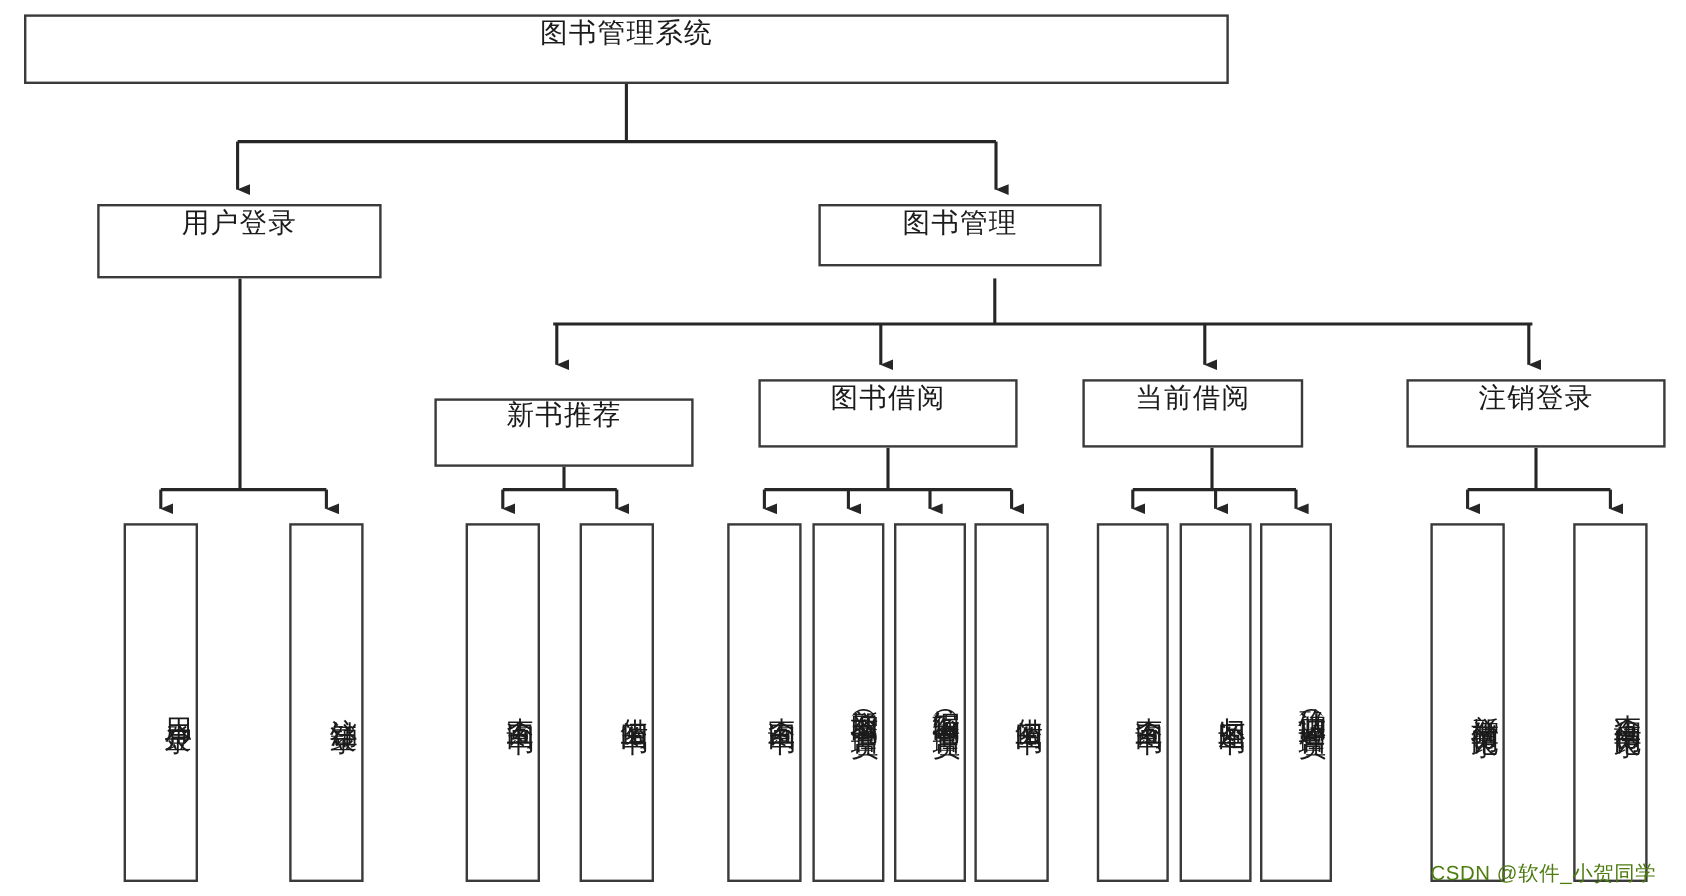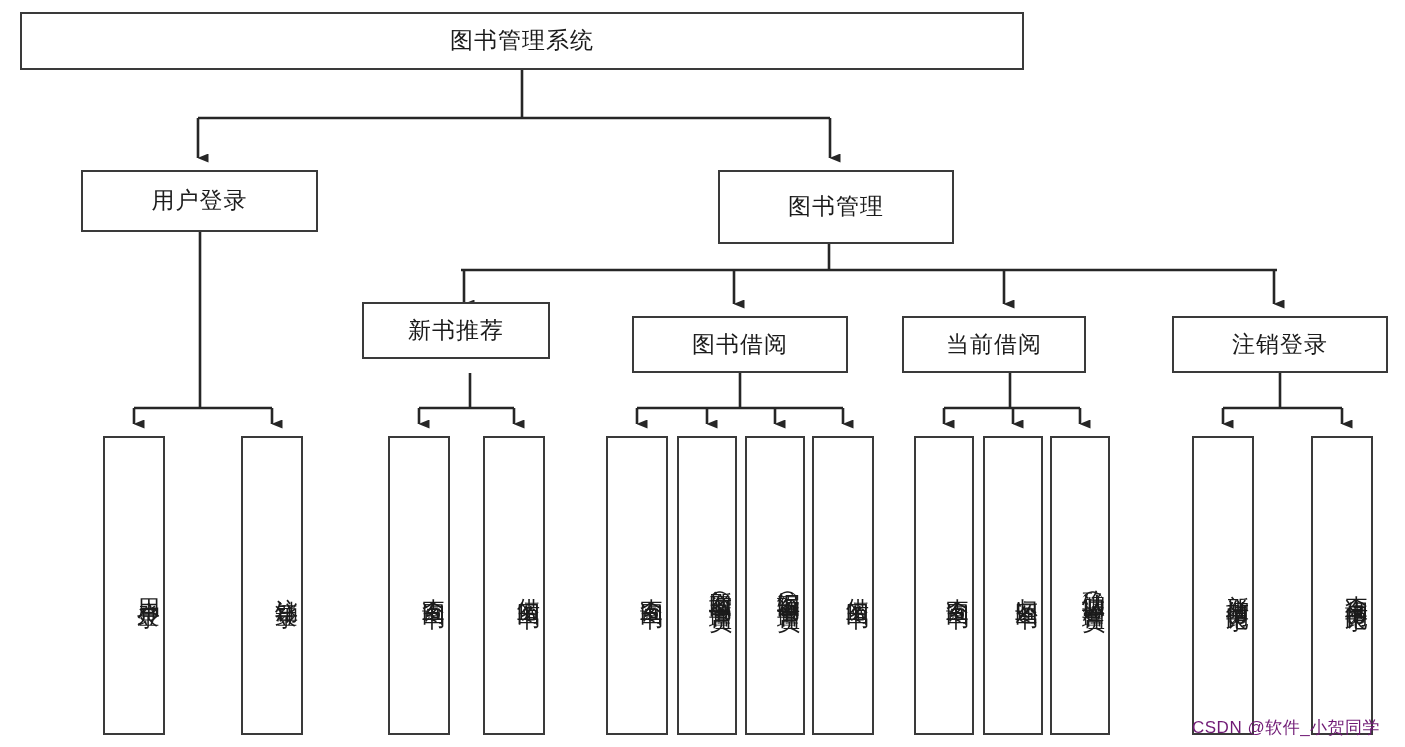--- a/index.html
+++ b/index.html
@@ -24,21 +24,20 @@
     width: 1405px;
     height: 747px;
     pointer-events: none;
   }
   .node {
     position: absolute;
     box-sizing: border-box;
     background: #ffffff;
     border: 2px solid #3a3a3a;
     display: flex;
-    align-items: center;
     justify-content: center;
     color: #1b1b1b;
   }
   .node.horiz {
     font-size: 23px;
     letter-spacing: 1px;
     line-height: 1.2;
   }
   .node.vert {
     writing-mode: vertical-rl;
@@ -52,21 +51,21 @@
     justify-content: center;
   }
   .node.vert .vlabel {
     writing-mode: vertical-rl;
     text-orientation: upright;
     white-space: nowrap;
   }
   .watermark {
     position: absolute;
     font-size: 17px;
-    color: #701a75;
+    color: #4d7c0f;
     white-space: nowrap;
     letter-spacing: 0.5px;
   }
 </style>
 </head>
 <body>
 
 <div id="canvas">
 
   <svg id="edges" viewBox="0 0 1405 747" xmlns="http://www.w3.org/2000/svg">
@@ -112,24 +111,24 @@
       </g>
   </svg>
 
   <div id="nodes-layer">
       <div class="node horiz" style="left: 20px; top: 12px; width: 1004px; height: 58px;">
         <span class="hlabel">图书管理系统</span>
       </div>
       <div class="node horiz" style="left: 81px; top: 170px; width: 237px; height: 62px;">
         <span class="hlabel">用户登录</span>
       </div>
-      <div class="node horiz" style="left: 718px; top: 170px; width: 236px; height: 74px;">
+      <div class="node horiz" style="left: 682px; top: 170px; width: 236px; height: 52px;">
         <span class="hlabel">图书管理</span>
       </div>
-      <div class="node horiz" style="left: 362px; top: 302px; width: 188px; height: 57px;">
+      <div class="node horiz" style="left: 362px; top: 332px; width: 216px; height: 57px; font-family: Liberation Mono, monospace;">
         <span class="hlabel">新书推荐</span>
       </div>
       <div class="node horiz" style="left: 632px; top: 316px; width: 216px; height: 57px;">
         <span class="hlabel">图书借阅</span>
       </div>
       <div class="node horiz" style="left: 902px; top: 316px; width: 184px; height: 57px;">
         <span class="hlabel">当前借阅</span>
       </div>
       <div class="node horiz" style="left: 1172px; top: 316px; width: 216px; height: 57px;">
         <span class="hlabel">注销登录</span>

